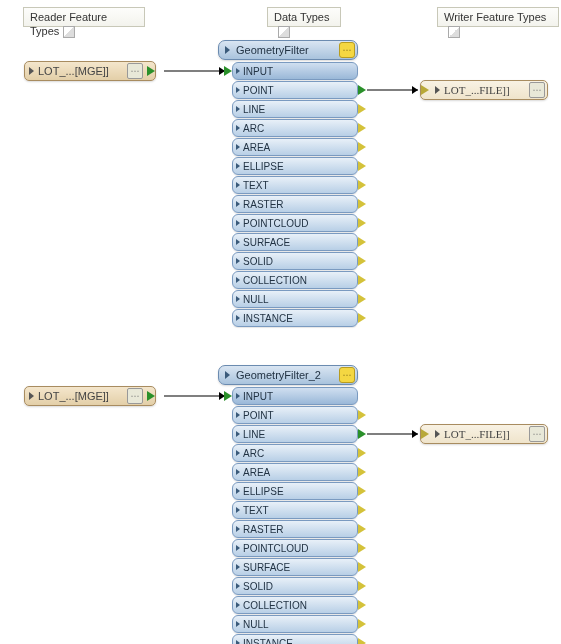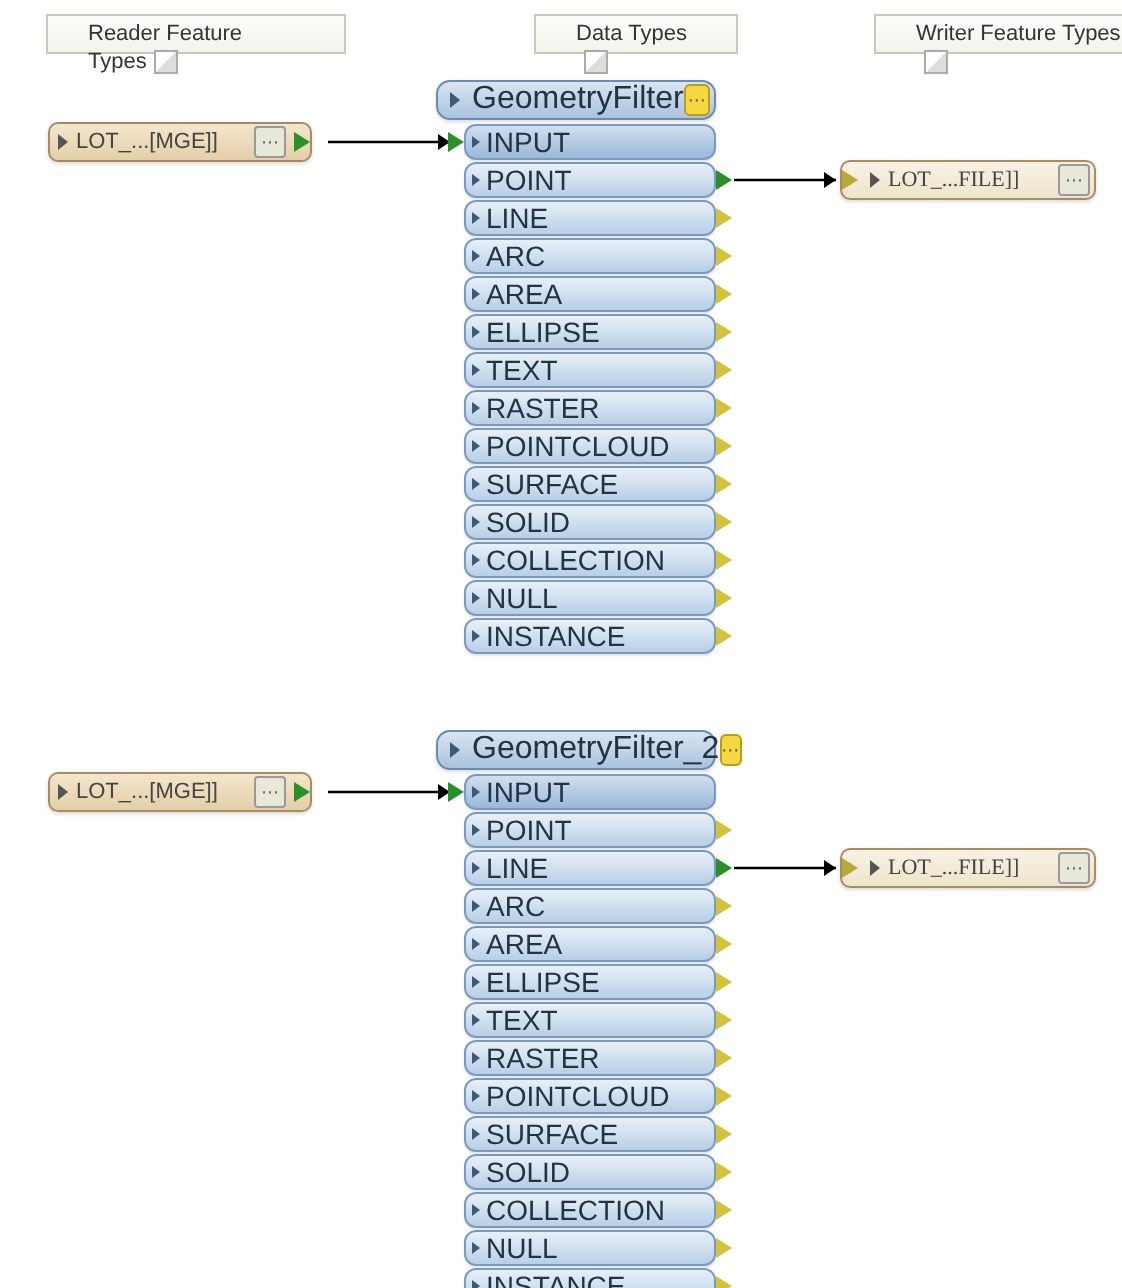--- a/index.html
+++ b/index.html
@@ -9,21 +9,21 @@
   font-family: Arial, sans-serif;
   font-size: 11px;
   position: relative;
   width: 561px;
   height: 644px;
 }
 .col-header {
   position: absolute;
   background: linear-gradient(to bottom, #fdfdfb, #f3f3ed);
   border: 1px solid #c8c8b8;
-  padding: 2px 20px;
+  padding: 2px 6px;
   font-size: 11px;
   color: #333;
   height: 14px;
   line-height: 14px;
 }
 .col-header .fold {
   display: inline-block;
   width: 10px;
   height: 10px;
   border: 1px solid #aaa;
@@ -97,21 +97,21 @@
   height: 18px;
   display: flex;
   align-items: center;
   padding: 0 2px;
   margin-bottom: 2px;
   box-shadow: 0 1px 2px rgba(0,0,0,0.15);
 }
 .trans-head .node-tri { border-left-color: #3a5a7a; }
 .trans-head-label {
   flex: 1;
-  font-size: 16px;
+  font-size: 11px;
   color: #234;
   padding-left: 2px;
 }
 .trans-props {
   width: 14px; height: 14px;
   background: #f4d742;
   border: 1px solid #b89c20;
   border-radius: 3px;
   display: flex;
   align-items: center;
@@ -121,21 +121,21 @@
 }
 .port {
   background: linear-gradient(to bottom, #e8f0f8, #b8cfe6);
   border: 1px solid #7a9ac0;
   border-radius: 6px;
   height: 16px;
   display: flex;
   align-items: center;
   margin: 1px 0 1px 14px;
   width: 124px;
-  font-size: 14px;
+  font-size: 10px;
   color: #234;
   position: relative;
   box-shadow: 0 1px 1px rgba(0,0,0,0.1);
 }
 .port.input {
   background: linear-gradient(to bottom, #d0dff0, #9ab8d8);
 }
 .port .node-tri {
   border-left-color: #3a5a7a;
   border-top-width: 3px;

